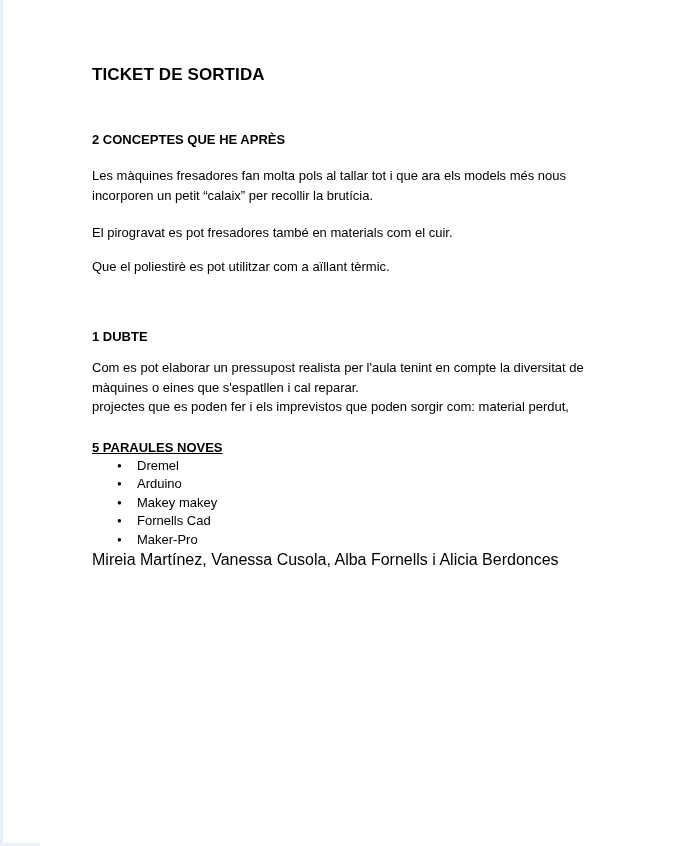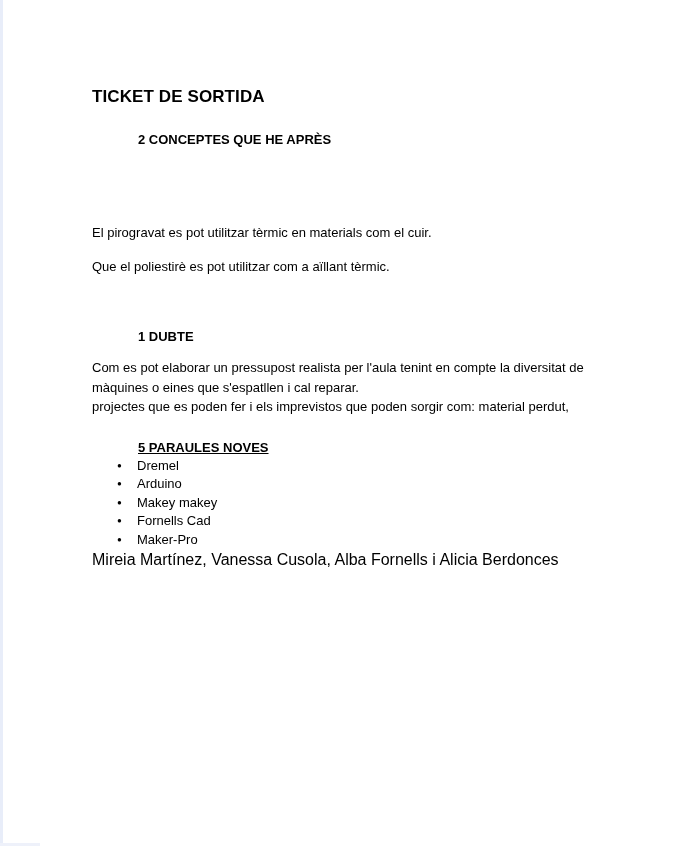--- a/index.html
+++ b/index.html
@@ -31,31 +31,30 @@
     width: 40px;
     height: 3px;
     background: #eef1fa;
   }
   .block {
     position: absolute;
     left: 92px;
     white-space: nowrap;
   }
   .doc-title {
-    top: 86px;
+    top: 64px;
     font-size: 17px;
     font-weight: bold;
     line-height: 21px;
     letter-spacing: 0.1px;
   }
   .heading {
     font-size: 13px;
     font-weight: bold;
     line-height: 15px;
-    margin-left: 46px;
   }
   .h-concepts { top: 132px; }
   .h-doubt    { top: 329px; }
   .h-words    { top: 440px; text-decoration: underline; }
   .para {
     font-size: 13px;
     line-height: 19.5px;
   }
   .p-concepts-1 { top: 166px; }
   .p-concepts-2 { top: 223px; }
@@ -86,22 +85,26 @@
 
 <div class="page">
 
   <div class="edge-left"></div>
   <div class="edge-bottom"></div>
 
   <div class="block doc-title">TICKET DE SORTIDA</div>
 
   <div class="block heading h-concepts">2 CONCEPTES QUE HE APRÈS</div>
 
+  <div class="block para p-concepts-1">
+    <div>Les màquines fresadores fan molta pols al tallar tot i que ara els models més nous</div>
+    <div>incorporen un petit “calaix” per recollir la brutícia.</div>
+  </div>
 
-  <div class="block para p-concepts-2">El pirogravat es pot utilitzar tèrmic en materials com el cuir.</div>
+  <div class="block para p-concepts-2">El pirogravat es pot fresadores també en materials com el cuir.</div>
 
   <div class="block para p-concepts-3">Que el poliestirè es pot utilitzar com a aïllant tèrmic.</div>
 
   <div class="block heading h-doubt">1 DUBTE</div>
 
   <div class="block para p-doubt">
     <div>Com es pot elaborar un pressupost realista per l'aula tenint en compte la diversitat de</div>
     <div>màquines o eines que s'espatllen i cal reparar.</div>
     <div>projectes que es poden fer i els imprevistos que poden sorgir com: material perdut,</div>
   </div>

